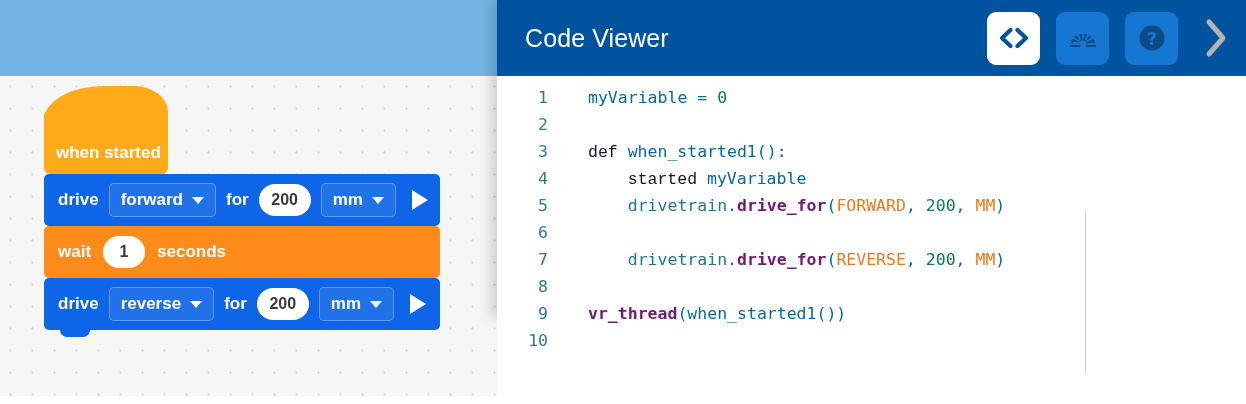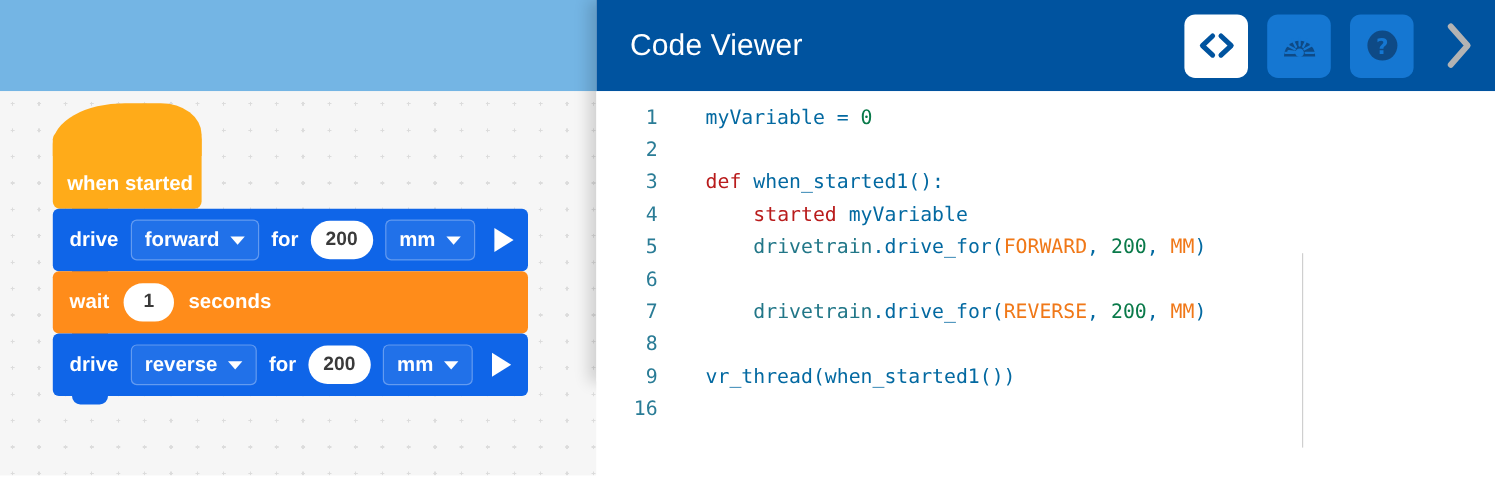--- a/index.html
+++ b/index.html
@@ -201,24 +201,24 @@
   .lnum {
     width: 53px; text-align: right;
     color: #2a7c96; font-weight: normal;
     font-family: "DejaVu Sans Mono", monospace;
     font-size: 16.5px; line-height: 27px;
     flex: 0 0 53px;
     padding-right: 2px;
   }
   .ltext { padding-left: 38px; color: #1c1c1c; }
 
-  .tok-kw   { color: #b91c1c; }
+  .tok-kw   { color: #0f172a; font-family: Liberation Mono, monospace; }
   .tok-num  { color: #0a7a4a; }
   .tok-obj  { color: #227788; }
-  .tok-fn   { color: #0369a1; }
+  .tok-fn   { color: #701a75; font-weight: bold; }
   .tok-const{ color: #f07818; }
   .tok-plain{ color: #0369a1; }
 
   .indent-guide {
     position: absolute;
     left: 588px; top: 135px;
     width: 1px; height: 162px;
     background: #cfcfcf;
   }
 </style>
@@ -329,18 +329,18 @@
       <div id="code-lines">
           <div class="code-line"><span class="lnum">1</span><span class="ltext"><span class="tok-plain">myVariable = </span><span class="tok-num">0</span></span></div>
           <div class="code-line"><span class="lnum">2</span><span class="ltext"></span></div>
           <div class="code-line"><span class="lnum">3</span><span class="ltext"><span class="tok-kw">def</span><span class="tok-plain"> when_started1():</span></span></div>
           <div class="code-line"><span class="lnum">4</span><span class="ltext"><span class="tok-plain">    </span><span class="tok-kw">started</span><span class="tok-plain"> myVariable</span></span></div>
           <div class="code-line"><span class="lnum">5</span><span class="ltext"><span class="tok-plain">    </span><span class="tok-obj">drivetrain</span><span class="tok-plain">.</span><span class="tok-fn">drive_for</span><span class="tok-plain">(</span><span class="tok-const">FORWARD</span><span class="tok-plain">, </span><span class="tok-num">200</span><span class="tok-plain">, </span><span class="tok-const">MM</span><span class="tok-plain">)</span></span></div>
           <div class="code-line"><span class="lnum">6</span></div>
           <div class="code-line"><span class="lnum">7</span><span class="ltext"><span class="tok-plain">    </span><span class="tok-obj">drivetrain</span><span class="tok-plain">.</span><span class="tok-fn">drive_for</span><span class="tok-plain">(</span><span class="tok-const">REVERSE</span><span class="tok-plain">, </span><span class="tok-num">200</span><span class="tok-plain">, </span><span class="tok-const">MM</span><span class="tok-plain">)</span></span></div>
           <div class="code-line"><span class="lnum">8</span><span class="ltext"></span></div>
           <div class="code-line"><span class="lnum">9</span><span class="ltext"><span class="tok-fn">vr_thread</span><span class="tok-plain">(when_started1())</span></span></div>
-          <div class="code-line"><span class="lnum">16</span><span class="ltext"></span></div>
+          <div class="code-line"><span class="lnum">10</span><span class="ltext"></span></div>
         </div>
     </div>
 
   </div>
 </div>
 
 </body></html>

